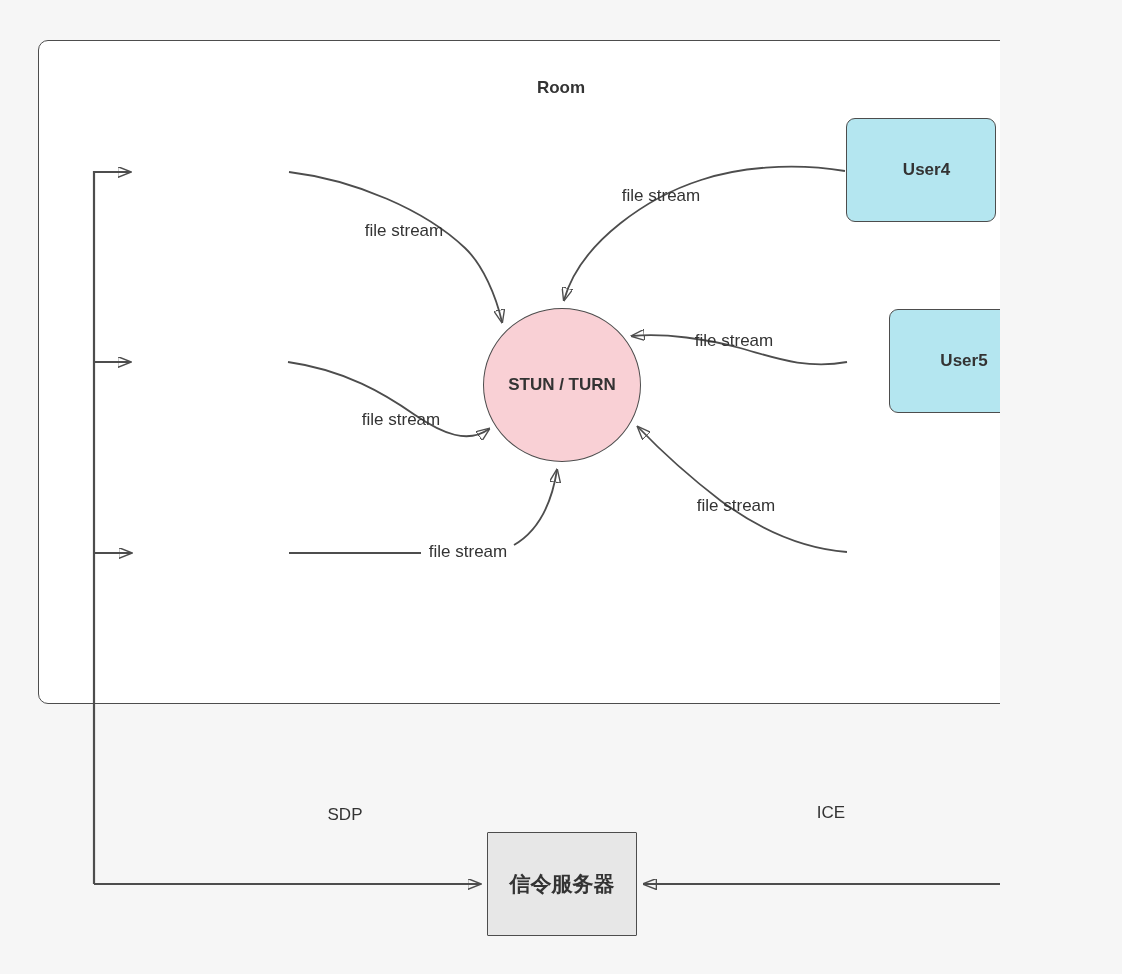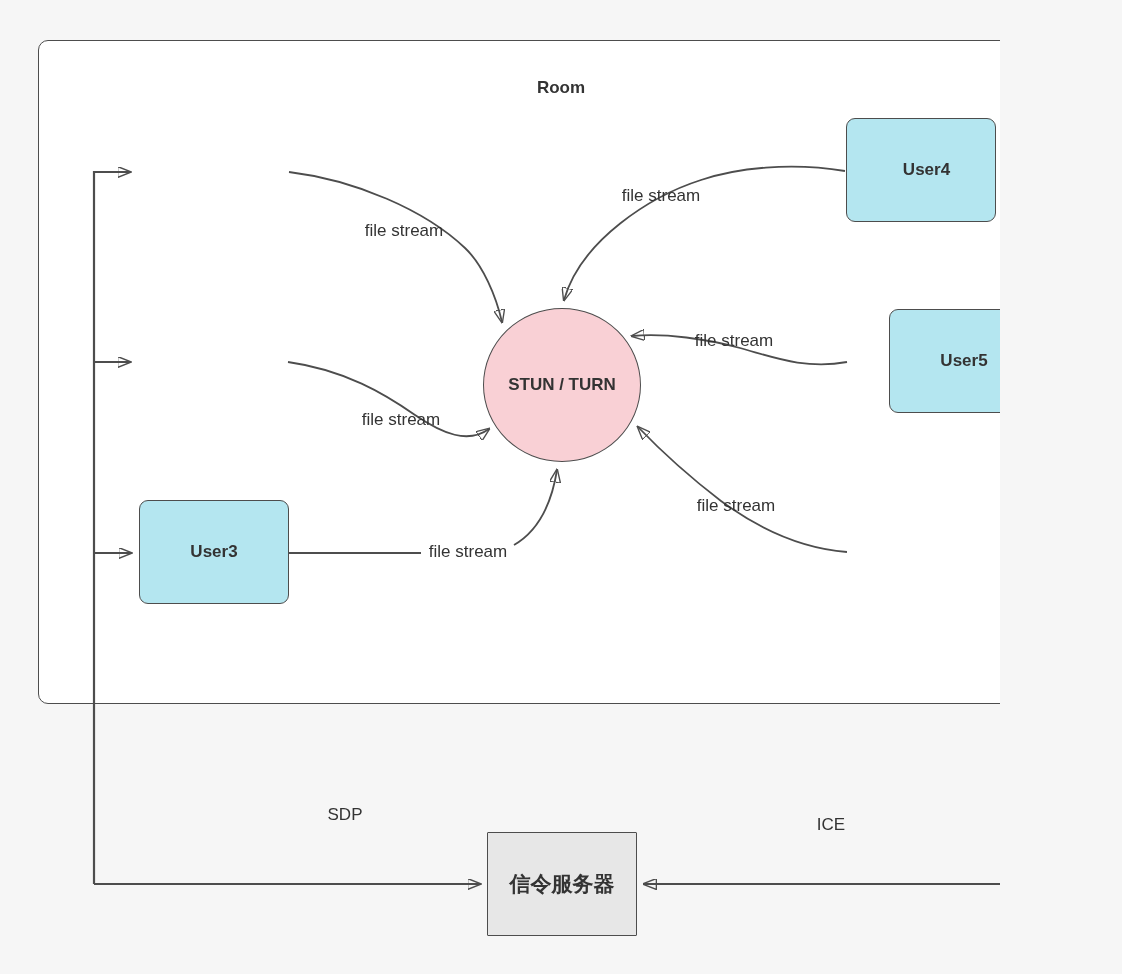--- a/index.html
+++ b/index.html
@@ -29,33 +29,30 @@
 
   svg.wires{position:absolute;left:0;top:0;width:1122px;height:974px;pointer-events:none;}
   svg.wires path{fill:none;stroke:var(--stroke);}
   .rail{stroke-width:2.2px;}
   .curve{stroke-width:1.8px;}
 
   .elabel{position:absolute;transform:translate(-50%,-50%);font-size:17px;font-weight:normal;
           color:var(--text);white-space:nowrap;}
   .fs1{left:404px;top:231px;} .fs2{left:401px;top:420px;} .fs3{left:468px;top:552px;}
   .fs4{left:661px;top:196px;} .fs5{left:734px;top:341px;} .fs6{left:736px;top:506px;}
-  .sdp{left:345px;top:815px;} .ice{left:831px;top:813px;margin-top:12px;}
+  .sdp{left:345px;top:815px;} .ice{left:831px;top:813px;}
 </style>
 </head>
 <body>
 
 <div class="canvas">
 
   <div class="room"></div>
   <div class="room-title">Room</div>
 
-  <div class="node user u3">
-    <span>User3</span>
-  </div>
   <div class="node user u4">
     <span>User4</span>
   </div>
   <div class="node user u5">
     <span>User5</span>
   </div>
 
   <div class="node hub">
     <span>STUN / TURN</span>
   </div>

